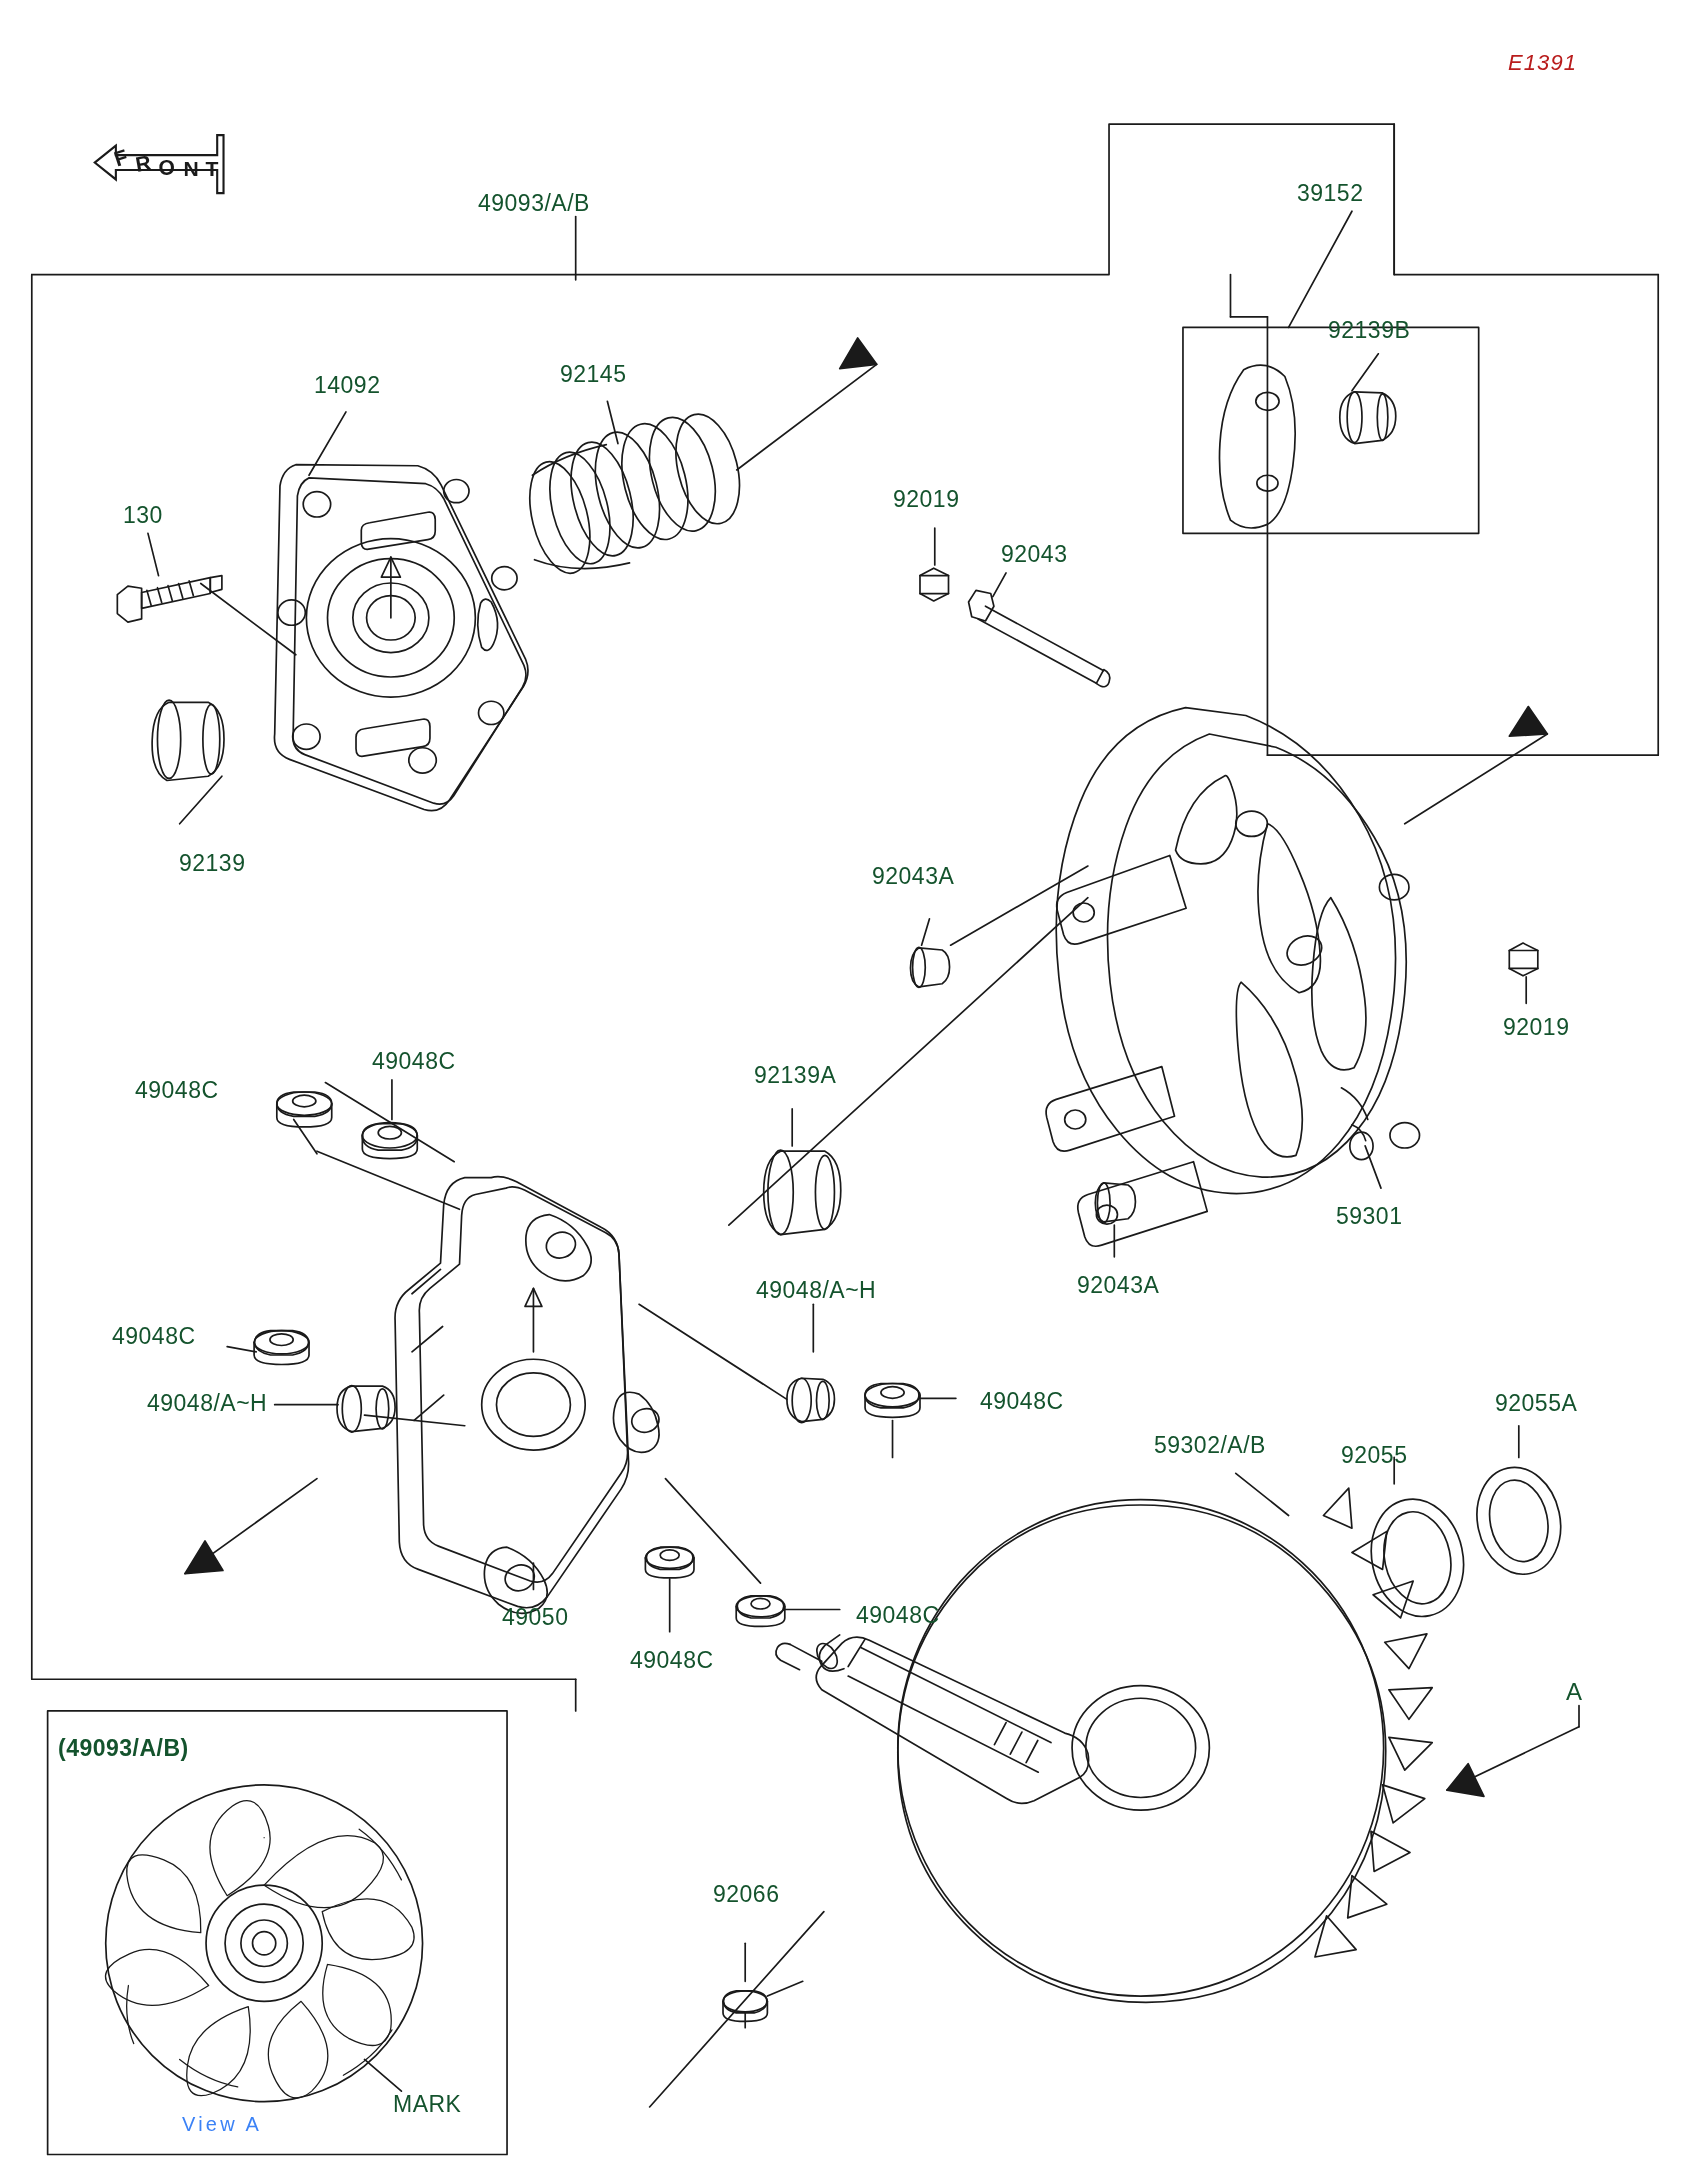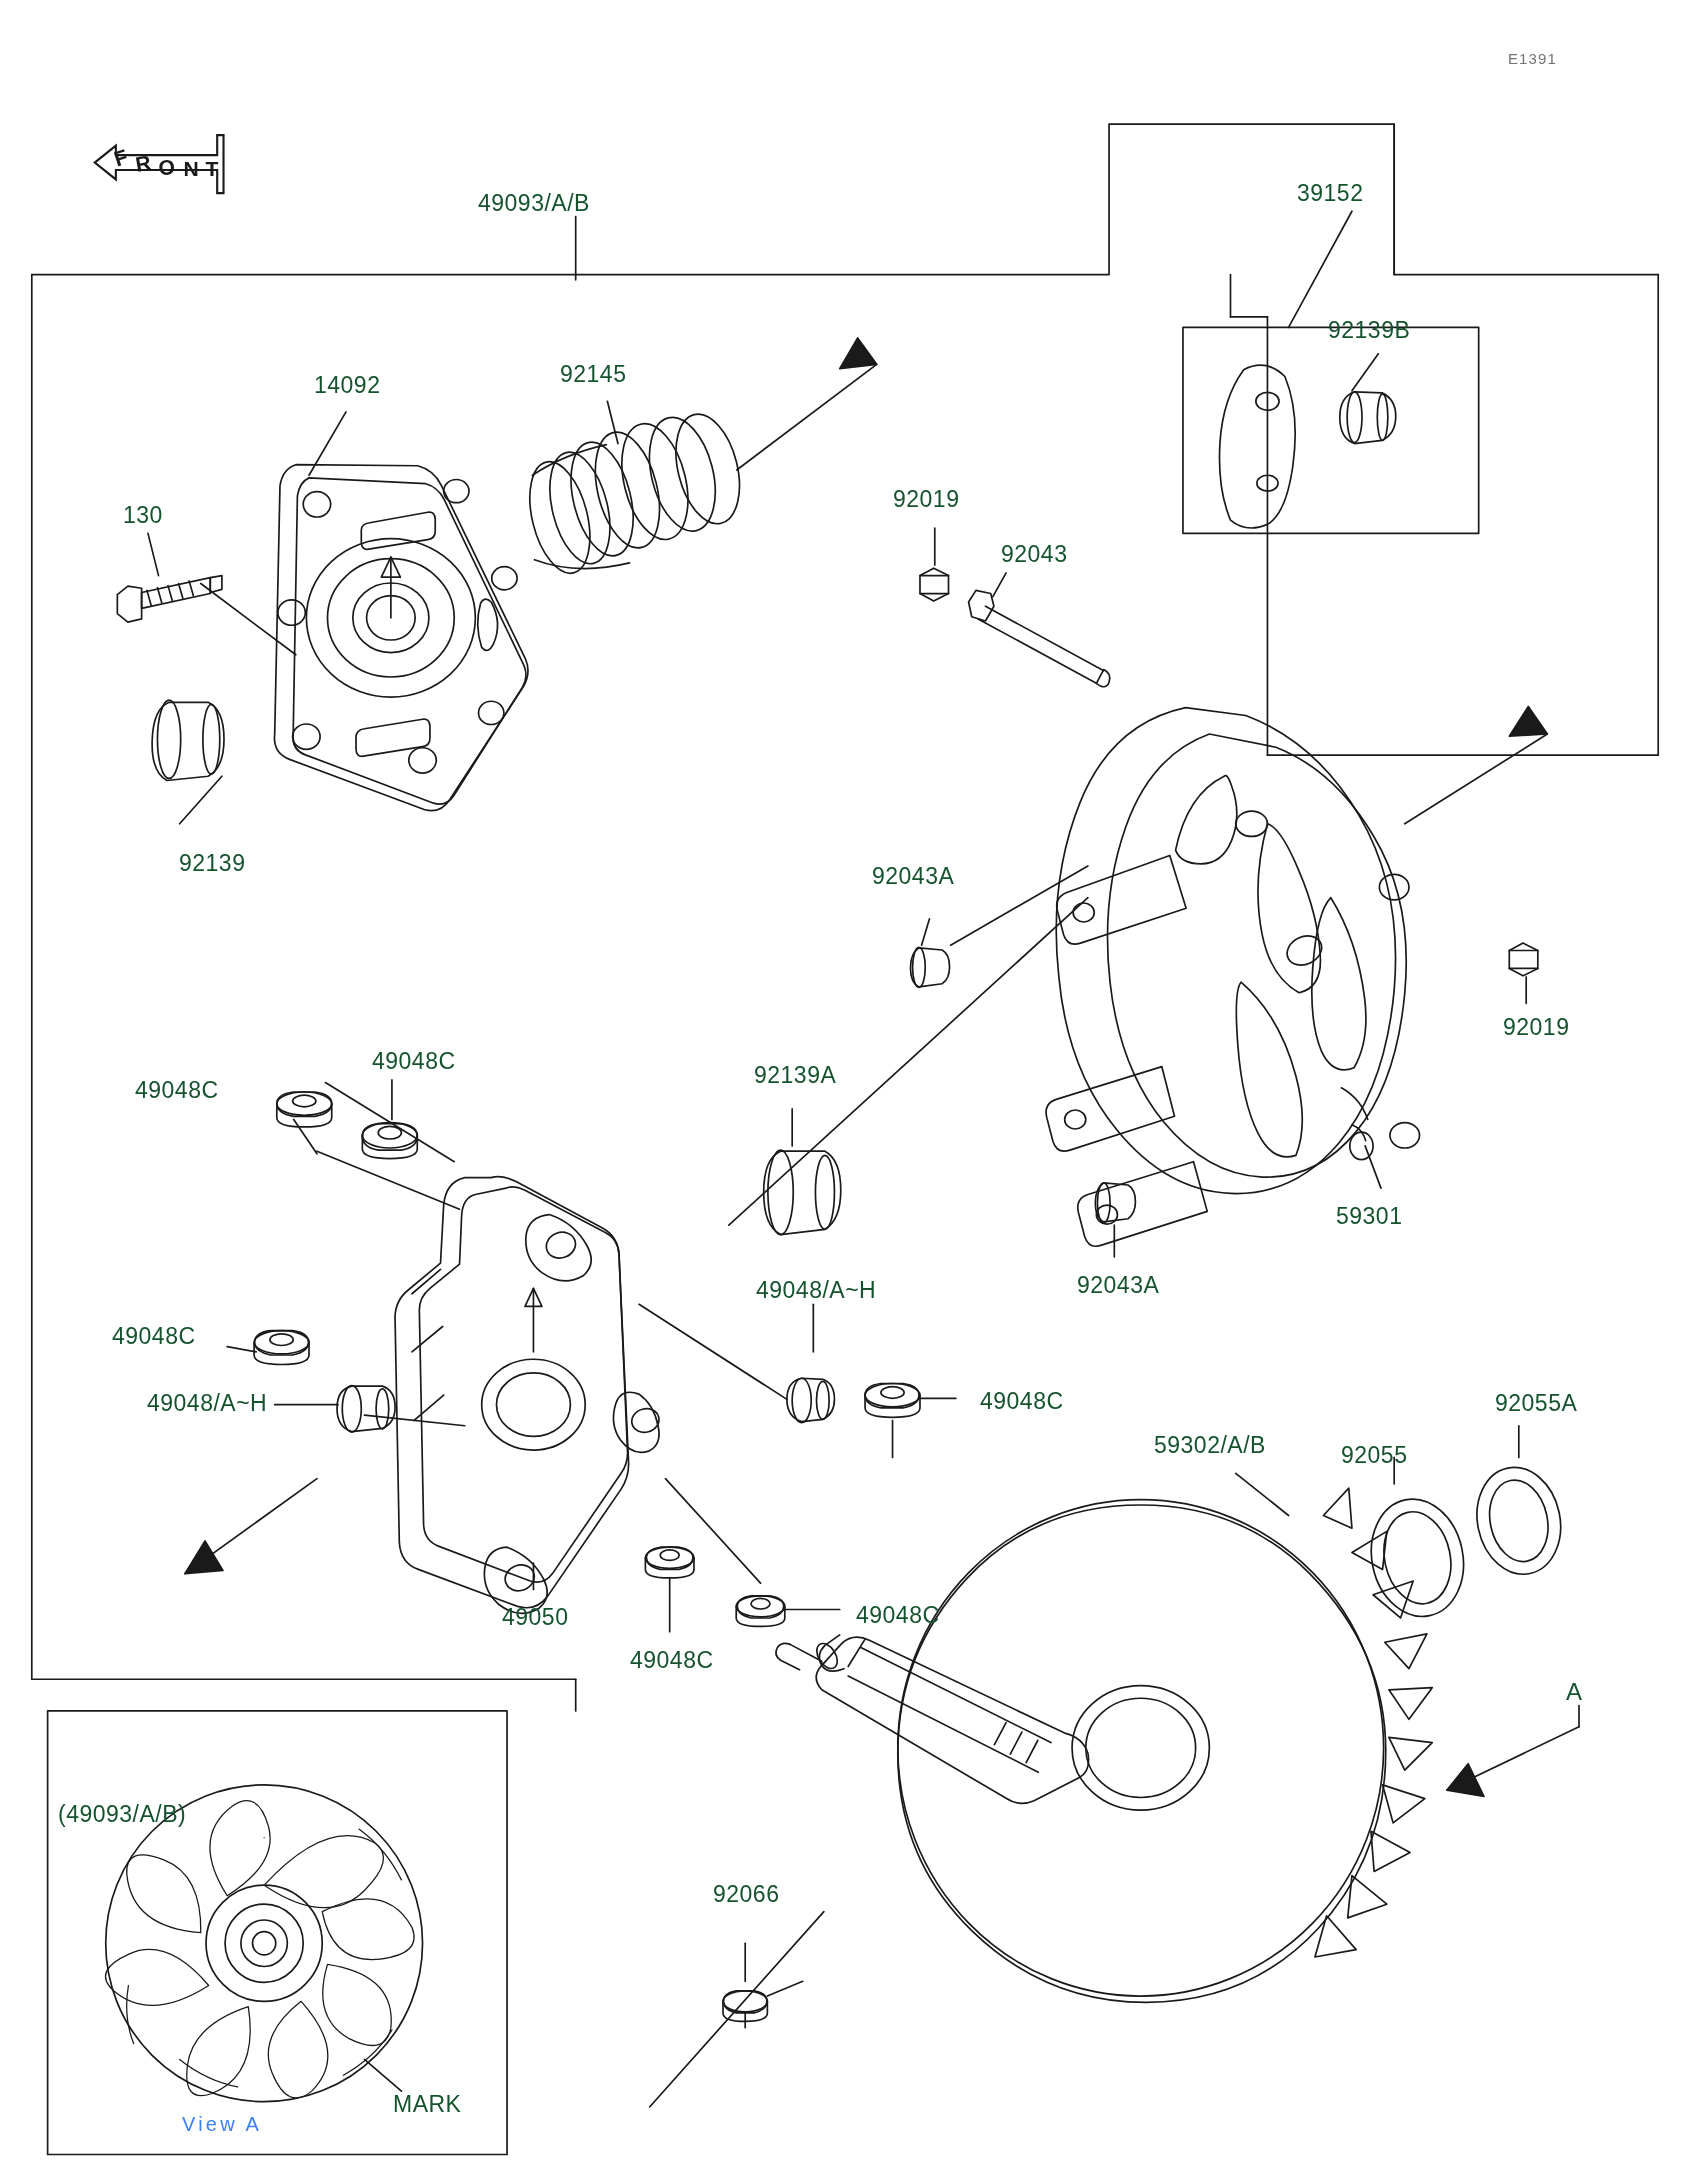--- a/index.html
+++ b/index.html
@@ -23,23 +23,24 @@
     font-size: 23px;
     color: #14532d;
     white-space: nowrap;
     letter-spacing: 0.5px;
   }
   .lbl.big {
     font-size: 24px;
   }
   .code {
     position: absolute;
-    font-size: 15px;
-    color: #737373;
+    font-size: 22px;
+    color: #b91c1c;
     letter-spacing: 1.1px;
+    font-style: italic;
   }
   svg.overlay {
     position: absolute;
     left: 0;
     top: 0;
     width: 1690px;
     height: 2183px;
     pointer-events: none;
   }
   .viewlabel {
@@ -385,18 +386,18 @@
   <div class="lbl" style="left:1466px; top:1390px;margin-left:29px;">92055A</div>
   <div class="lbl" style="left:1154px; top:1432px;">59302/A/B</div>
   <div class="lbl" style="left:1341px; top:1442px;">92055</div>
   <div class="lbl" style="left:502px; top:1604px;">49050</div>
   <div class="lbl" style="left:856px; top:1602px;">49048C</div>
   <div class="lbl" style="left:630px; top:1647px;">49048C</div>
   <div class="lbl" style="left:713px; top:1881px;">92066</div>
 
   <div class="lbl big" style="left:1566px; top:1678px;">A</div>
 
-  <div class="lbl" style="left:58px; top:1801px;">(49093/A/B)</div>
+  <div class="lbl" style="left:58px; top:1735px;font-weight:bold;">(49093/A/B)</div>
   <div class="lbl" style="left:393px; top:2091px;">MARK</div>
   <div class="viewlabel" style="left:182px; top:2113px;">View A</div>
 
 </div>
 
 
 </body></html>

